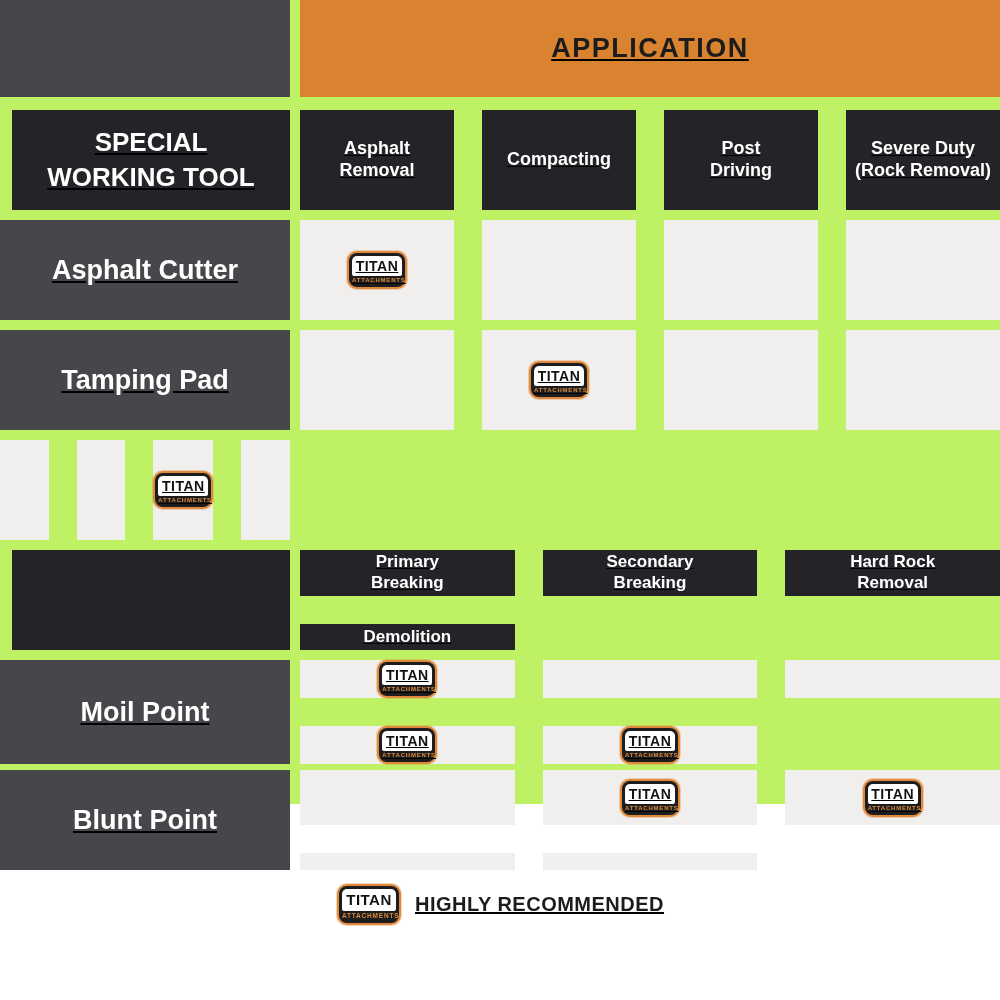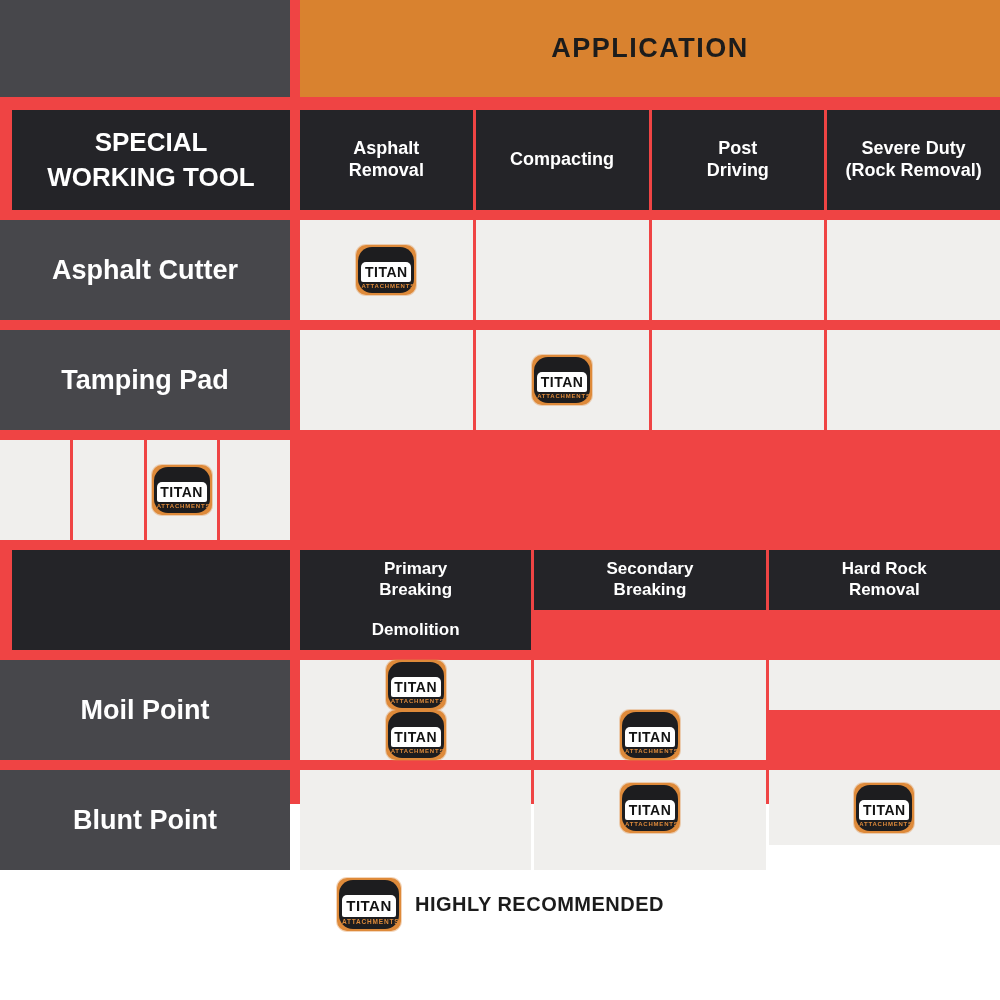--- a/index.html
+++ b/index.html
@@ -1,19 +1,19 @@
 <!DOCTYPE html>
 <html style="--orange: #D9822F; --dark: #242428; --gray: #47474B; --cell: #F0EFED; --badge-orange: #DE8A3A;"><head>
 <meta charset="utf-8">
 <style>
   * { margin:0; padding:0; box-sizing:border-box; }
   html,body { width:1000px; height:1000px; background:#ffffff;
     font-family:"Liberation Sans", sans-serif; overflow:hidden; }
 
-  .stage { width:1000px; height:804px; background:#ef4444; }
+  .stage { width:1000px; height:804px; background:#bef264;text-decoration:underline; }
 
   
   .row { display:grid; grid-template-columns:290px 700px; column-gap:10px;
          height:100px; margin-bottom:10px; }
 
   .top-band { height:97px; margin-bottom:13px; }
 
   .corner-box { background:var(--gray); }
 
   .app-header { background:var(--orange); display:flex; align-items:center;
@@ -21,38 +21,38 @@
     letter-spacing:1.5px; }
 
   .head-left { background:var(--dark); color:#ffffff; font-weight:bold;
     font-size:26px; line-height:1.35; display:flex; align-items:center;
     justify-content:center; text-align:center; white-space:pre-line;margin-left:12px; }
 
   .row-label { background:var(--gray); color:#ffffff; font-weight:bold;
     font-size:27px; display:flex; align-items:center; justify-content:center;
     text-align:center; }
 
-  .cols { display:grid; column-gap:3px; }
+  .cols { display:grid; column-gap:3px;gap:28px; }
   .cols-4 { grid-template-columns:repeat(4,1fr); }
   .cols-5 { grid-template-columns:repeat(3,1fr); }
 
   .hcell { background:var(--dark); color:#ffffff; font-weight:bold;
     font-size:18px; line-height:1.22; display:flex; align-items:center;
     justify-content:center; text-align:center; padding:0 4px; }
   .cols-5 .hcell { font-size:17px; }
   .hlabel { white-space:pre-line; }
 
   .cell { background:var(--cell); display:flex; align-items:center;
     justify-content:center; }
 
   
   .badge { display:inline-flex; flex-direction:column;
     background:var(--badge-orange); padding:2px; border-radius:10px;
     box-shadow:0 0 0 1px rgba(224,138,60,.35); }
-  .badge-inner { background:#1d1d1f; border-radius:14px; padding:15px 3px 2px 3px;
+  .badge-inner { background:#1d1d1f; border-radius:8px; padding:3px 3px 2px 3px;
     display:flex; flex-direction:column; width:56px; }
   .badge-top { background:#ffffff; border-radius:5px 5px 2px 2px;
     color:#121212; font-weight:bold; font-size:14px; letter-spacing:.5px;
     line-height:20px; text-align:center; }
   .badge-bottom { color:var(--badge-orange); font-weight:bold; font-size:6px;
     letter-spacing:.8px; line-height:9px; text-align:center; }
 
   .badge.large .badge-inner { width:60px; }
   .badge.large .badge-top { font-size:15px; line-height:22px; }
   .badge.large .badge-bottom { font-size:6.5px; line-height:10px; }

